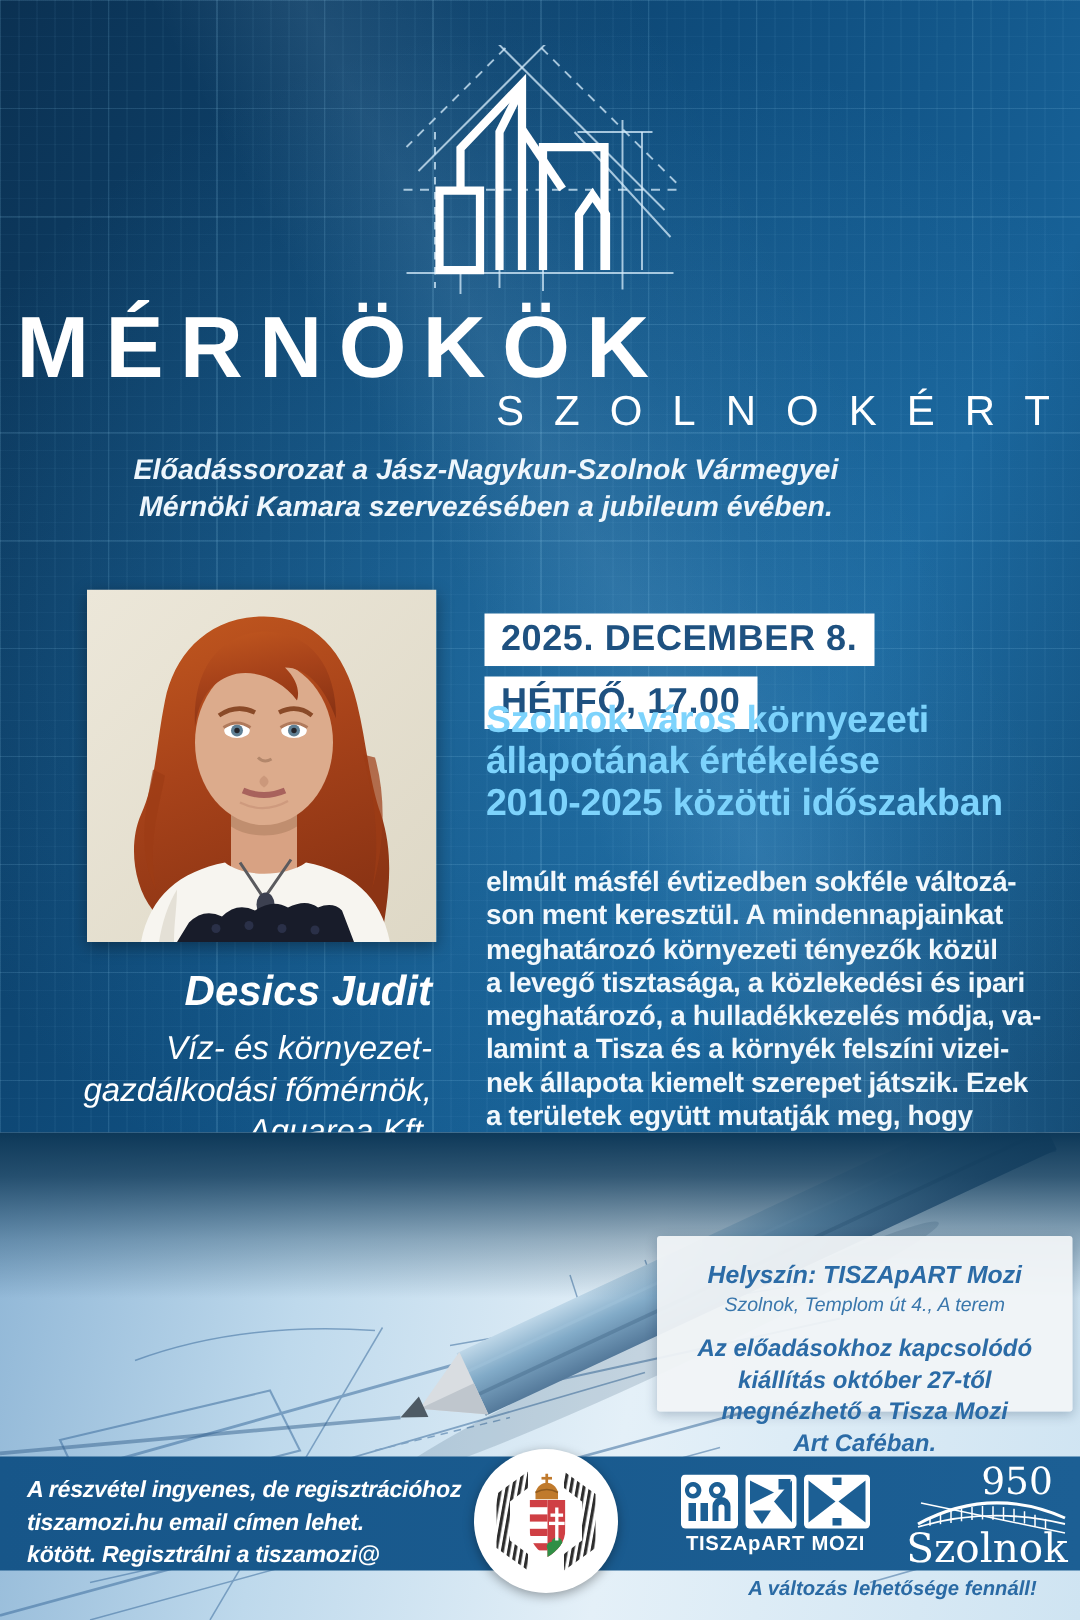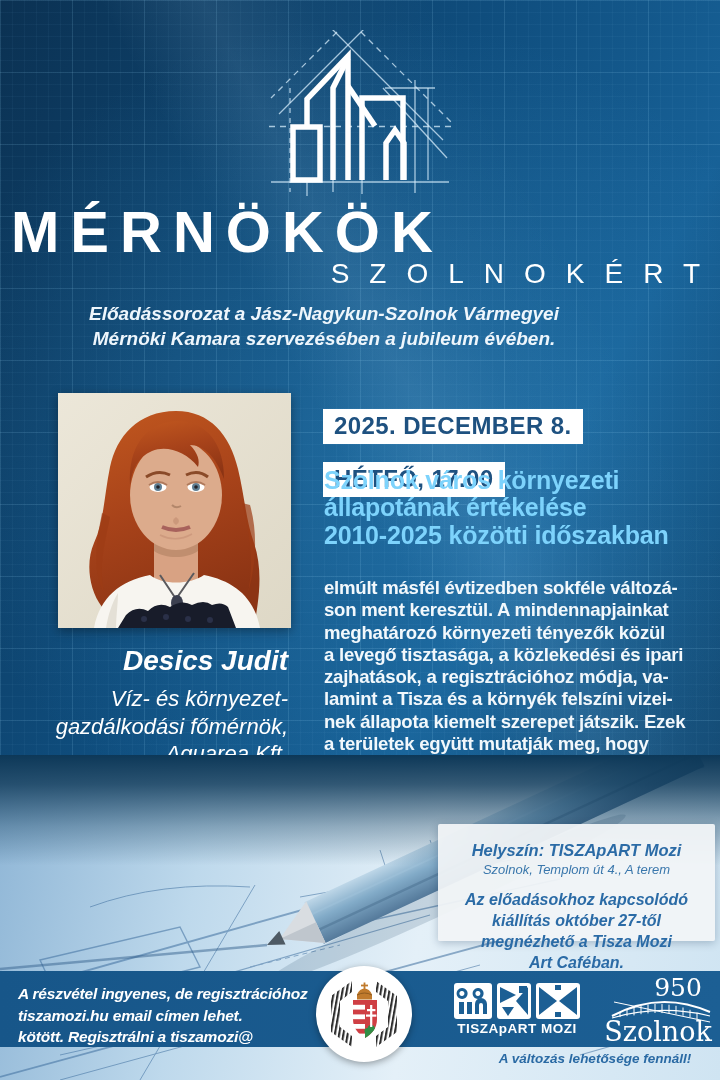--- a/index.html
+++ b/index.html
@@ -43,21 +43,21 @@
   .series { left:0; top:301px; width:648px; text-align:center; color:#eef6fc;
     font-style:italic; font-weight:700; font-size:19px; line-height:25px; }
   
   .photo { left:58px; top:393px; width:233px; height:235px; box-shadow:0 3px 10px rgba(0,0,0,.35); }
   .speaker { left:22px; top:645px; width:266px; text-align:right; color:#fff; }
   .speaker .name { font-size:28px; font-weight:800; font-style:italic; margin-bottom:8px; }
   .speaker .role { font-size:22px; font-weight:500; font-style:italic; line-height:27.5px; }
   
   .datebox { left:323px; top:409px; }
   .datebox .line { display:table; background:#fff; color:#1e5180; font-weight:800;
-    font-size:24px; letter-spacing:.4px; padding:3px 11px 4px; margin-bottom:18px; }
+    font-size:24px; letter-spacing:.4px; padding:3px 11px 4px; margin-bottom:7px; }
   .event-title { left:324px; top:467px; width:390px; color:#7dd3fc;
     font-size:25px; font-weight:800; line-height:27.3px; letter-spacing:-.2px; }
   .event-desc { left:324px; top:577px; width:392px; color:#f2f8fc;
     font-size:18.6px; font-weight:600; line-height:22.3px; letter-spacing:-.25px; }
   
   .venue { left:438px; top:824px; width:277px; height:117px; background:rgba(241,244,247,.94);
     border-radius:2px; text-align:center; color:#2b6ba6; font-style:italic; padding-top:17px;
     box-shadow:0 2px 8px rgba(10,40,70,.25); }
   .venue .l1 { font-size:16.5px; font-weight:700; }
   .venue .l2 { font-size:13px; font-weight:400; color:#3a77ac; margin-top:2px; }
@@ -184,21 +184,21 @@
     <div>Szolnok város környezeti</div>
     <div>állapotának értékelése</div>
     <div>2010-2025 közötti időszakban</div>
   </div>
 
   <div class="abs event-desc">
     <div>elmúlt másfél évtizedben sokféle változá-</div>
     <div>son ment keresztül. A mindennapjainkat</div>
     <div>meghatározó környezeti tényezők közül</div>
     <div>a levegő tisztasága, a közlekedési és ipari</div>
-    <div>zajhatások, a regisztrációhoz módja, va-</div>
+    <div>meghatározó, a hulladékkezelés módja, va-</div>
     <div>lamint a Tisza és a környék felszíni vizei-</div>
     <div>nek állapota kiemelt szerepet játszik. Ezek</div>
     <div>a területek együtt mutatják meg, hogy</div>
     <div>mennyire élhető egy város, és hogyan tud</div>
     <div>alkalmazkodni a környezeti kihívásokhoz.</div>
   </div>
 
   <div class="abs bottom-photo">
     <svg width="720" height="325" viewBox="0 0 720 325">
       <g stroke="#3f6f9f" fill="none" opacity=".55">

